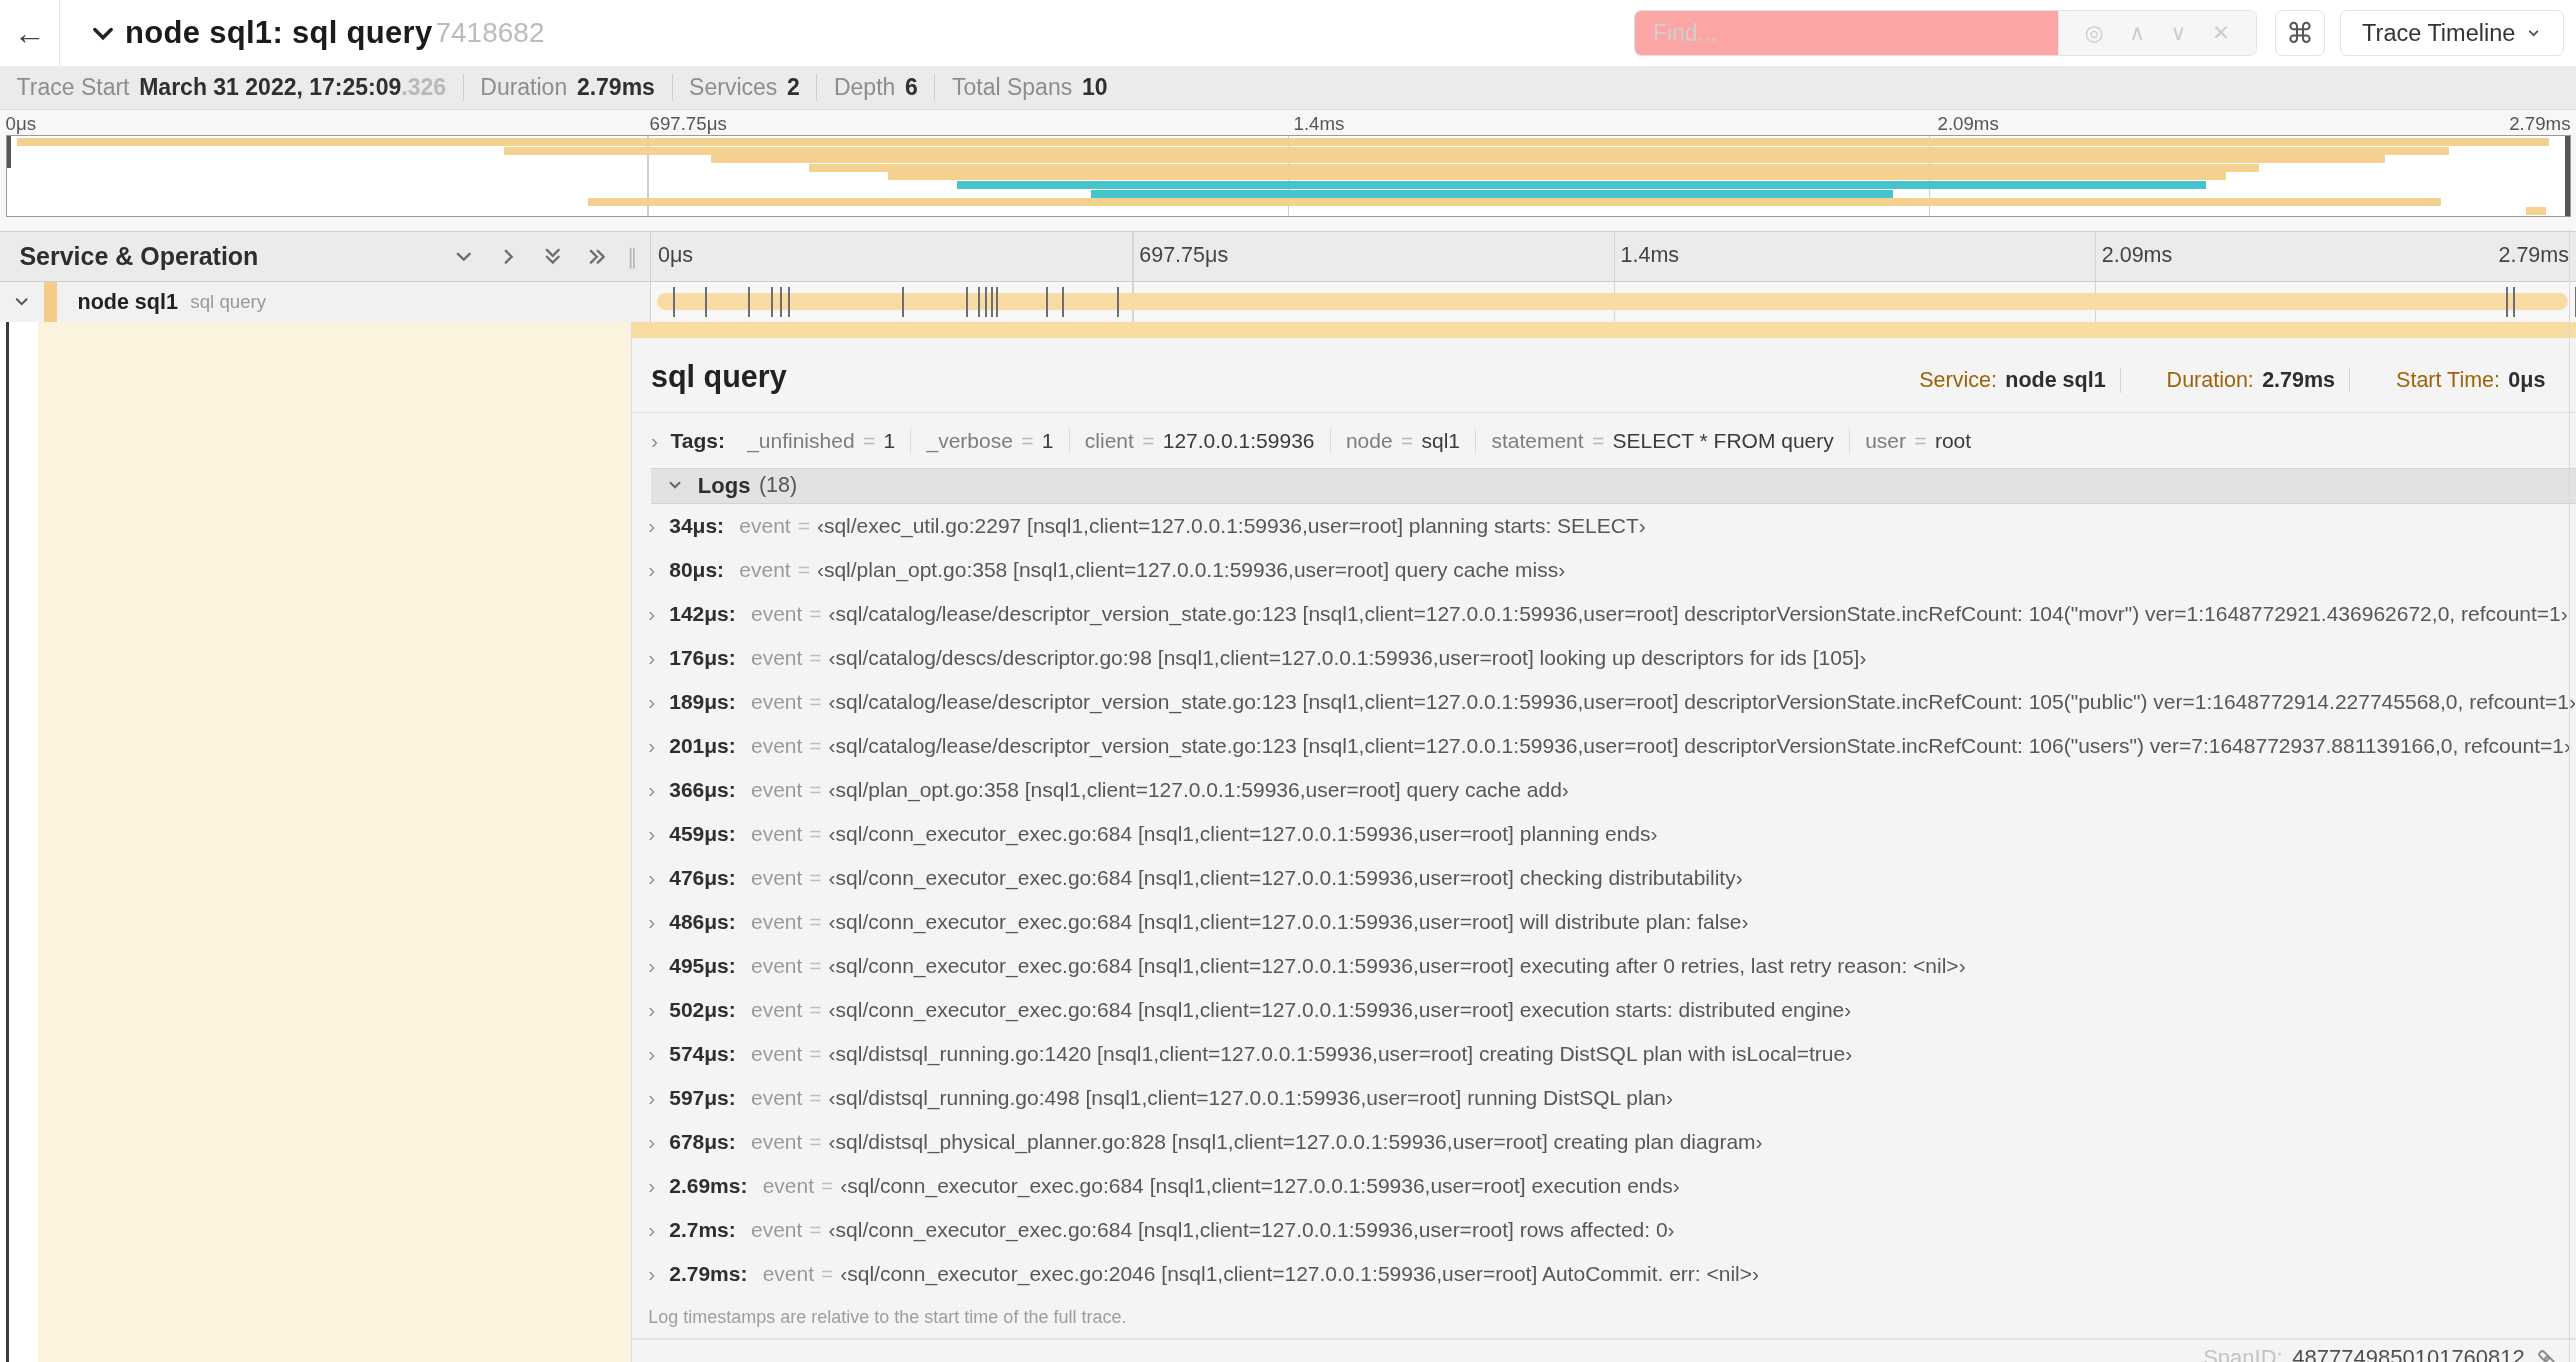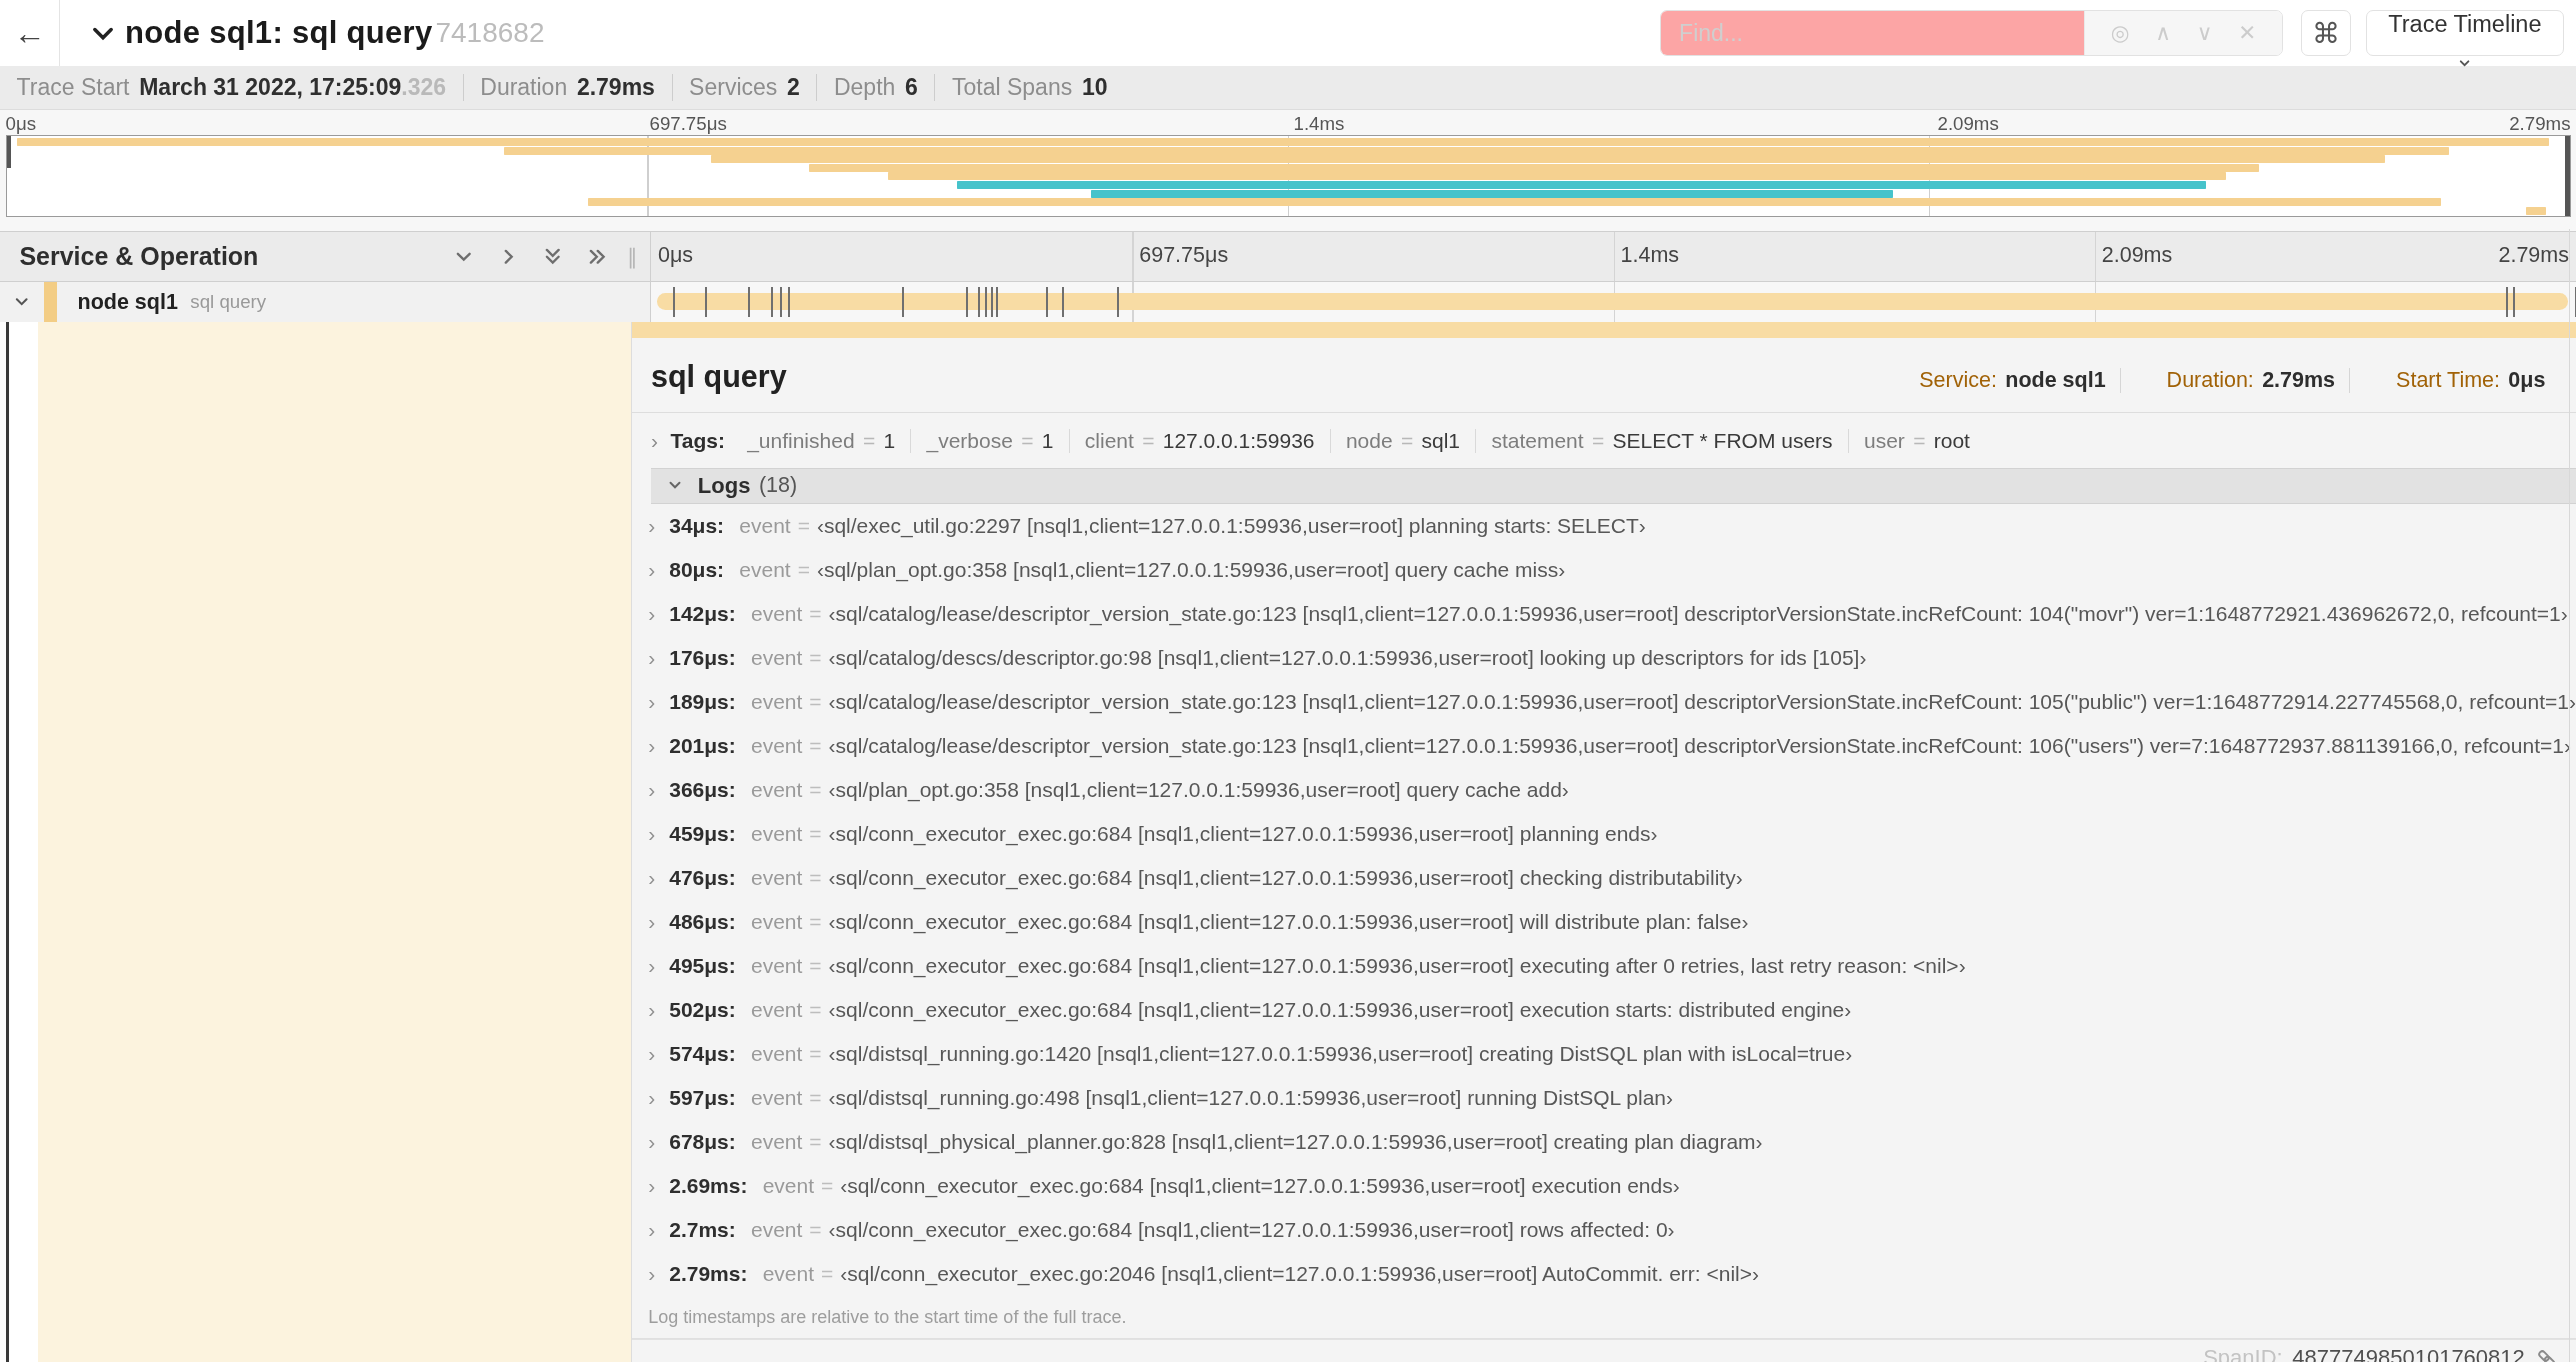--- a/index.html
+++ b/index.html
@@ -15,21 +15,21 @@
   .trace-id { font-size:28px; color:#bcbcbc; margin-left:3px; }
   .header-spacer { flex:1; }
   .find-group { height:46px; width:623px; display:flex; border:1.4px solid #e2e2e2; border-radius:7px; overflow:hidden; margin-right:18px; background:#fff; }
   .find-input { flex:1; border:0; outline:none; font-size:23px; padding:0 18px; color:#444; font-family:inherit; background:#fca5a5; }
   .find-input::placeholder { color:#cfcfcf; }
   .find-icons { width:198px; background:#f6f6f6; border-left:1.4px solid #e9e9e9; display:flex; align-items:center; justify-content:space-evenly; color:#ccc; font-size:21.5px; }
   .find-icons span { cursor:pointer; }
   .cmd-btn { height:46px; width:50px; border:1.4px solid #e2e2e2; border-radius:7px; background:#fff; font-size:28px; color:#555;
     display:flex; align-items:center; justify-content:center; margin-right:15.2px; cursor:pointer; }
   .view-btn { height:46px; border:1.4px solid #e2e2e2; border-radius:7px; background:#fff; font-size:23.5px; color:#333;
-    display:flex; align-items:center; padding:0 21px; margin-right:12.5px; cursor:pointer; gap:11px;flex-direction:column; }
+    display:flex; align-items:center; padding:0 21px; margin-right:12.5px; cursor:pointer; gap:11px; }
   .view-btn .mini-chev { color:#666; }
 
   
   .summary-bar { height:44px; background:#ebebeb; border-bottom:1.4px solid #dcdcdc; display:flex; align-items:center; font-size:23px; }
   .sum-item { display:flex; align-items:center; padding:0 16.6px; gap:9.7px; }
   .sum-item + .sum-item { border-left:1.4px solid #cdcdcd; }
   .sum-label { color:#8d8d8d; }
   .sum-value { color:#2f2f2f; font-weight:bold; }
   .sum-frac { color:#b9b9b9; font-weight:bold; }
 
@@ -318,21 +318,21 @@
             <span class="tag-val">127.0.0.1:59936</span>
           </span>
           <span class="tag-item">
             <span class="tag-key">node</span>
             <span class="tag-eq">=</span>
             <span class="tag-val">sql1</span>
           </span>
           <span class="tag-item">
             <span class="tag-key">statement</span>
             <span class="tag-eq">=</span>
-            <span class="tag-val">SELECT * FROM users</span>
+            <span class="tag-val">SELECT * FROM query</span>
           </span>
           <span class="tag-item">
             <span class="tag-key">user</span>
             <span class="tag-eq">=</span>
             <span class="tag-val">root</span>
           </span>
         </span>
     </div>
 
     <div class="logs-header">

